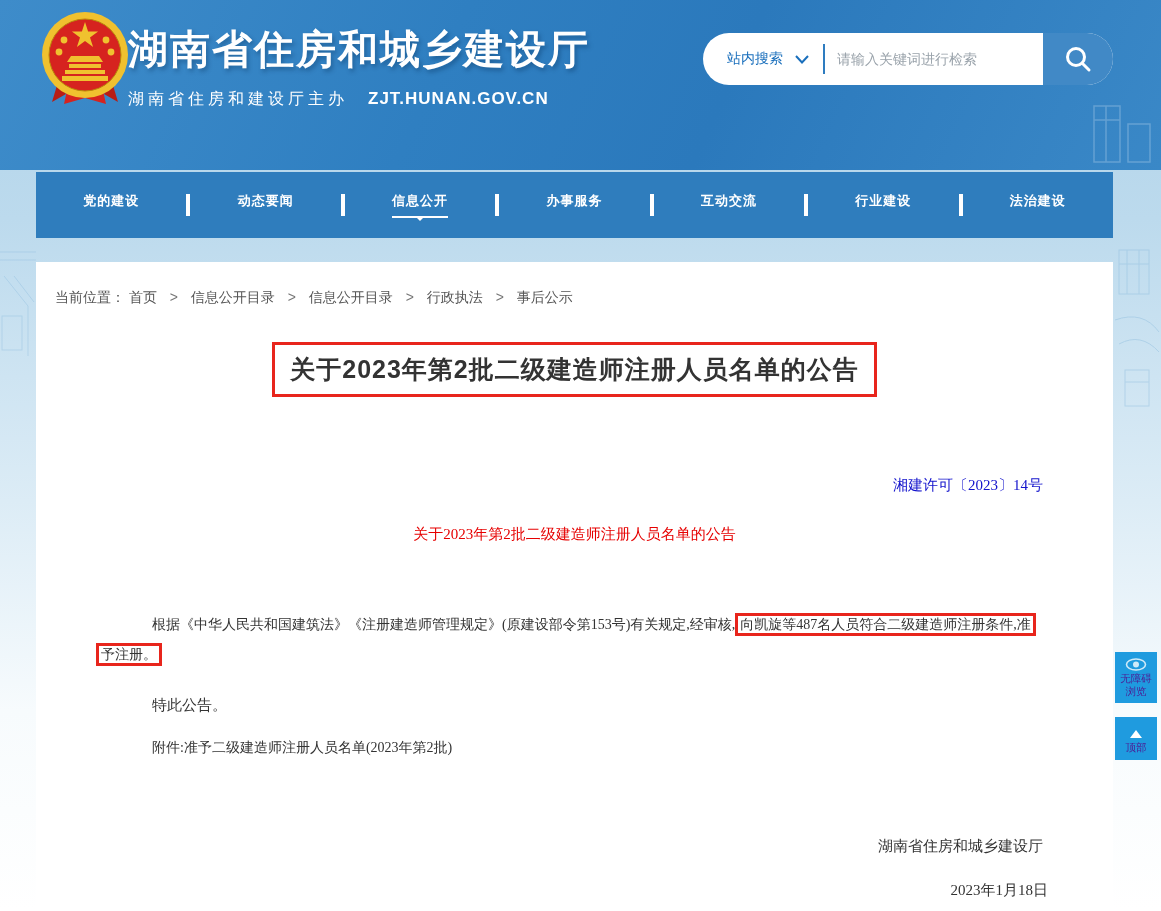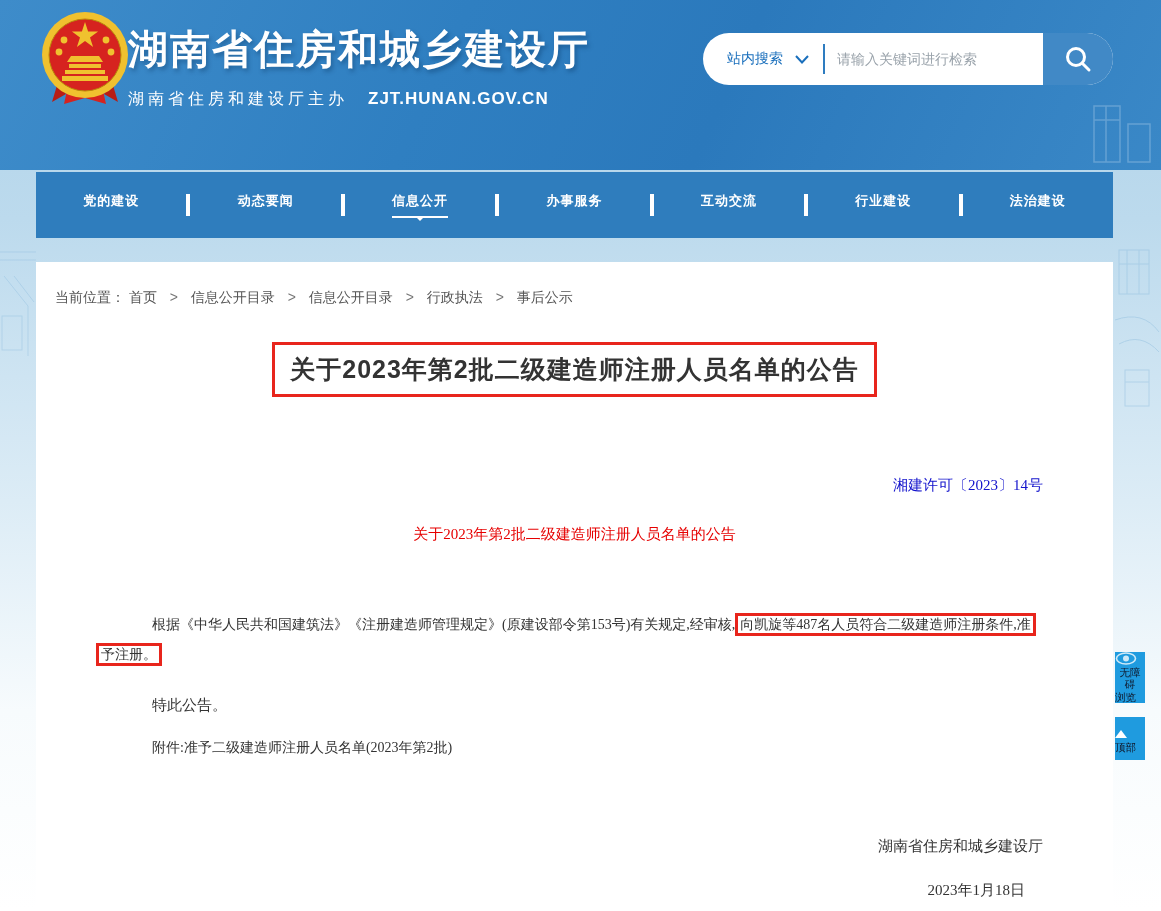--- a/index.html
+++ b/index.html
@@ -67,26 +67,26 @@
   .article-subtitle { position:absolute; left:0; top:263px; width:100%; text-align:center;
                       color:#e60000; font-size:15px; }
   .paragraph { position:absolute; left:60px; top:348px; width:960px;
                font-size:14px; color:#333; line-height:30px; }
   .para-line { white-space:nowrap; }
   .para-indent { display:inline-block; width:56px; }
   .hl { border:3px solid #e8251c; padding:1px 2px; }
   .closing { position:absolute; left:116px; top:434px; font-size:15px; color:#333; }
   .attachment { position:absolute; left:116px; top:477px; font-size:14px; color:#333; cursor:pointer; }
   .signature { position:absolute; right:70px; top:575px; font-size:15px; color:#333; }
-  .sign-date { position:absolute; right:88px; top:619px; font-size:15px; color:#333; }
-
-  
-  .float-btn { position:absolute; left:1115px; width:30px; border:none; cursor:pointer;
-               background:#1f9bdf; color:#0f172a; display:flex; flex-direction:column;
-               align-items:flex-start; justify-content:center; font-family:inherit; }
+  .sign-date { position:absolute; right:65px; top:619px; font-size:15px; color:#333; }
+
+  
+  .float-btn { position:absolute; left:1115px; width:42px; border:none; cursor:pointer;
+               background:#1f9bdf; color:#4c1d95; display:flex; flex-direction:column;
+               align-items:center; justify-content:center; font-family:inherit; }
   .float-acc { top:652px; height:51px; gap:1px; }
   .float-top { top:717px; height:43px; gap:2px; }
   .float-btn .lbl { font-size:10.5px; line-height:12px; }
   .tri-up { width:0; height:0; border:6px solid transparent; border-bottom:8px solid #fff;
             margin-bottom:1px; }
 </style>
 </head>
 <body>
 
 <div class="page">

